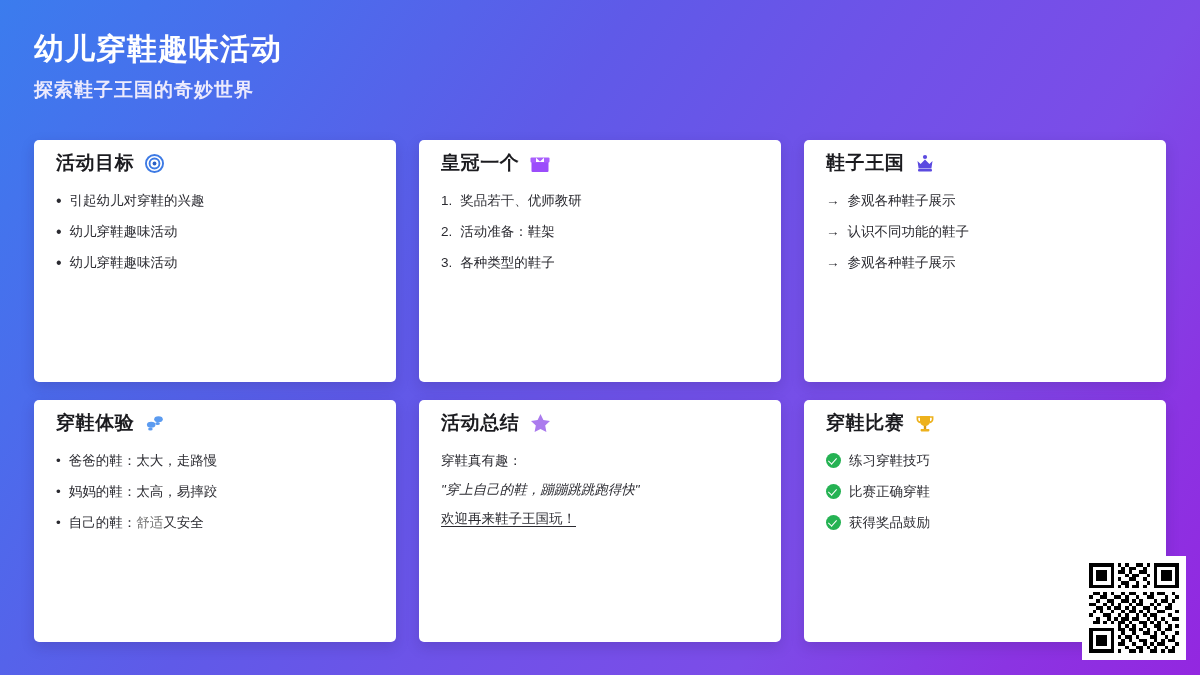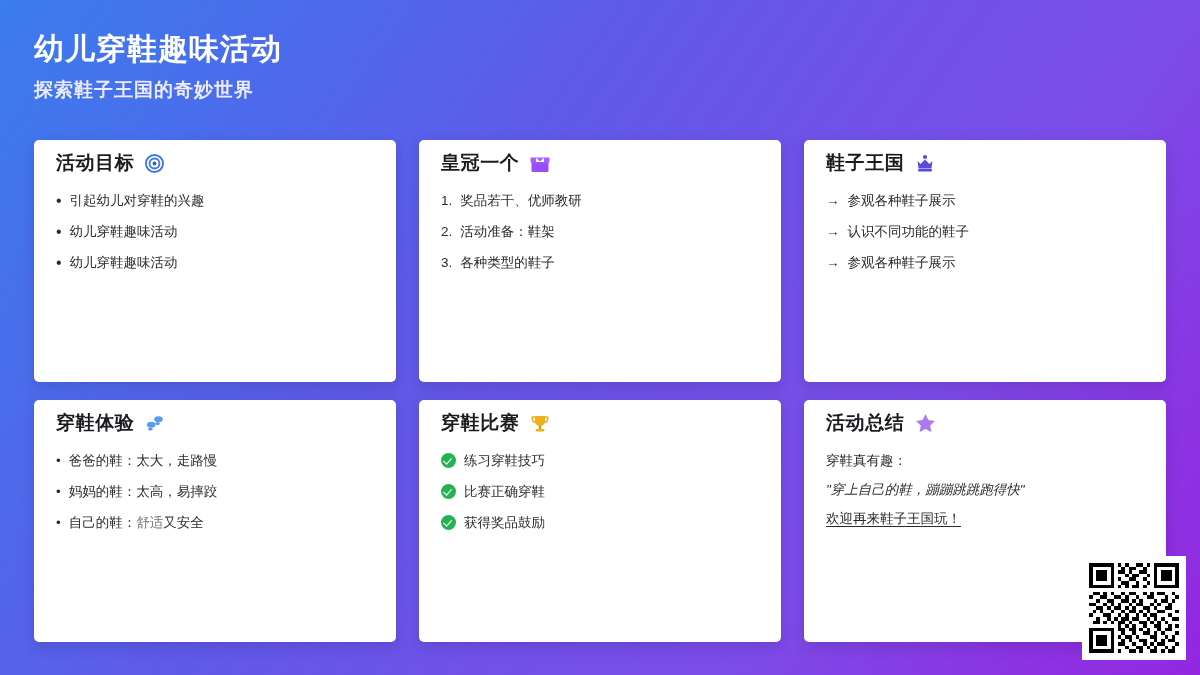--- a/index.html
+++ b/index.html
@@ -300,20 +300,34 @@
           </li>
         <li>
             <span class="marker">•</span>
             <span>妈妈的鞋：太高，易摔跤</span>
           </li>
         <li>
           <span class="marker">•</span>
           <span><span>自己的鞋：</span><span class="hl-blue">舒适</span><span>又安全</span></span>
         </li>
       </ul>
+    </div>
+
+    <div class="card">
+      <div class="card-title">
+        <span class="title-text">活动总结</span>
+        <span class="icon">
+          <svg width="21" height="20" viewBox="0 0 21 20">
+            <path d="M10.5 1 L13.4 6.9 L20 7.9 L15.2 12.5 L16.4 19 L10.5 15.9 L4.6 19 L5.8 12.5 L1 7.9 L7.6 6.9 Z" fill="#ab7bee"></path>
+          </svg>
+        </span>
+      </div>
+      <div class="summary-line">穿鞋真有趣：</div>
+      <div class="summary-quote">"穿上自己的鞋，蹦蹦跳跳跑得快"</div>
+      <div class="summary-link">欢迎再来鞋子王国玩！</div>
     </div>
 
     <div class="card">
       <div class="card-title">
         <span class="title-text">穿鞋比赛</span>
         <span class="icon">
           <svg width="20" height="19" viewBox="0 0 20 19">
             <path d="M5 2 h10 v5.2 a5 5 0 0 1 -10 0 Z" fill="#edb11c"></path>
             <path d="M5 3 H2.4 v2.2 a3.2 3.2 0 0 0 3.2 3.2" fill="none" stroke="#edb11c" stroke-width="1.7"></path>
             <path d="M15 3 H17.6 v2.2 a3.2 3.2 0 0 1 -3.2 3.2" fill="none" stroke="#edb11c" stroke-width="1.7"></path>
@@ -329,34 +343,20 @@
           </li>
         <li>
             <span class="check"></span>
             <span>比赛正确穿鞋</span>
           </li>
         <li>
             <span class="check"></span>
             <span>获得奖品鼓励</span>
           </li>
       </ul>
-    </div>
-
-    <div class="card">
-      <div class="card-title">
-        <span class="title-text">活动总结</span>
-        <span class="icon">
-          <svg width="21" height="20" viewBox="0 0 21 20">
-            <path d="M10.5 1 L13.4 6.9 L20 7.9 L15.2 12.5 L16.4 19 L10.5 15.9 L4.6 19 L5.8 12.5 L1 7.9 L7.6 6.9 Z" fill="#ab7bee"></path>
-          </svg>
-        </span>
-      </div>
-      <div class="summary-line">穿鞋真有趣：</div>
-      <div class="summary-quote">"穿上自己的鞋，蹦蹦跳跳跑得快"</div>
-      <div class="summary-link">欢迎再来鞋子王国玩！</div>
     </div>
 
   </div>
 
   <div class="qr-wrap">
     <svg viewBox="0 0 25 25" shape-rendering="crispEdges">
       <rect width="25" height="25" fill="#ffffff"></rect>
       <g fill="#000000">
         <rect x="0" y="0" width="7" height="1"></rect>
           <rect x="0" y="6" width="7" height="1"></rect>

